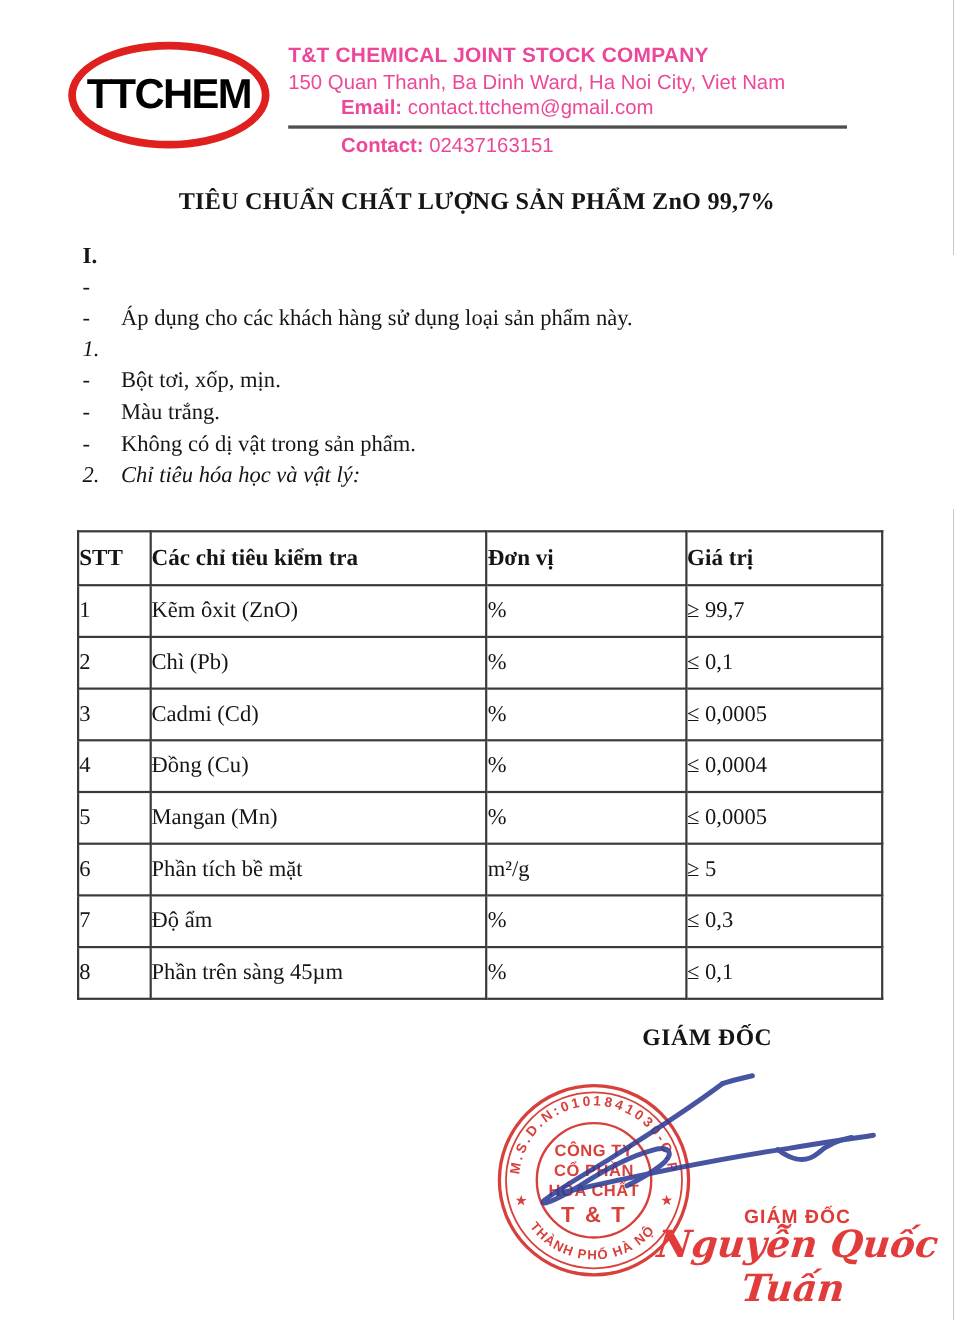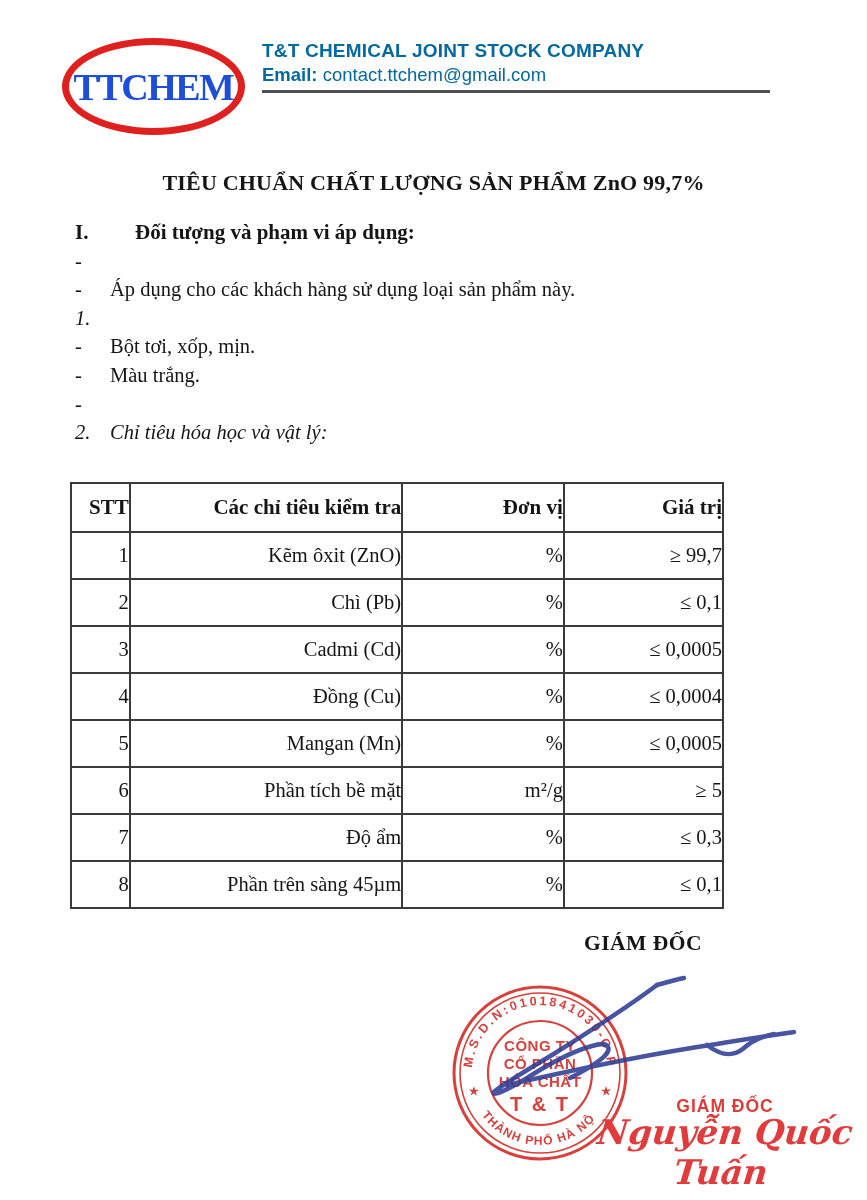--- a/index.html
+++ b/index.html
@@ -10,48 +10,48 @@
     font-family:"Liberation Serif", serif;
   }
 
   
   .header { position:absolute; top:38px; left:62px; display:flex; align-items:flex-start; }
   .logo-oval {
     width:183px; height:97px; border:7px solid #e01f1f; border-radius:50%;
     display:flex; align-items:center; justify-content:center; flex:0 0 auto;
   }
   .logo-text {
-    font-family:Liberation Serif, serif; font-weight:bold;
-    font-size:38px; color:#1d4ed8; letter-spacing:-1.5px;
+    font-family:Liberation Sans, sans-serif; font-weight:bold;
+    font-size:38px; color:#000000; letter-spacing:-1.5px;
   }
   .company { margin-left:17px; margin-top:1px; font-family:"Liberation Sans", sans-serif;
-             font-size:18.5px; line-height:23.5px; color:#0369a1; }
+             font-size:18.5px; line-height:23.5px; color:#ec4899; }
   .company .name { font-weight:bold; font-size:19px; letter-spacing:0.2px; }
-  .company .row b { font-weight:bold; }
+  .company .row b { font-weight:bold;margin-left:48px; }
   .hdr-divider { width:508px; border:0; border-top:3px solid #4f4f4f; margin:4px 0 3px; }
 
   
   .doc-title {
     position:absolute; top:170px; left:0; width:867px; text-align:center;
     font-weight:bold; font-size:22px; letter-spacing:0.2px;
   }
 
   
   .body-list { position:absolute; top:218px; left:75px; width:760px; }
   .doc-line { display:flex; line-height:28.6px; font-size:20.5px; }
   .doc-line .marker { flex:0 0 35px; }
   .doc-line.heading { font-weight:bold; font-size:21px; }
   .doc-line.heading .marker { flex:0 0 60px; }
   .doc-line.italicnum { font-style:italic; }
 
   
   .spec-table {
-    position:absolute; top:482px; left:70px; width:654px;
+    position:absolute; top:482px; left:70px; width:733px;
     border-collapse:collapse; table-layout:fixed;
-    font-size:20.5px; text-align:right;
+    font-size:20.5px; text-align:left;
   }
   .spec-table col.c1 { width:9%; }
   .spec-table col.c2 { width:41.8%; }
   .spec-table col.c3 { width:24.8%; }
   .spec-table col.c4 { width:24.4%; }
   .spec-table th, .spec-table td { border:2px solid #3a3a3a; padding:0; vertical-align:middle; }
   .spec-table th { height:49px; font-weight:bold; font-size:21px; }
   .spec-table td { height:47px; }
 
   
@@ -84,34 +84,38 @@
 <body>
 
 <div class="page">
 
   <div class="header">
     <div class="logo-oval">
       <span class="logo-text">TTCHEM</span>
     </div>
     <div class="company">
       <div class="name">T&amp;T CHEMICAL JOINT STOCK COMPANY</div>
+      <div class="row">150 Quan Thanh, Ba Dinh Ward, Ha Noi City, Viet Nam</div>
       <div class="row">
         <b>Email:</b>
         <span>contact.ttchem@gmail.com</span>
       </div>
       <hr class="hdr-divider">
+      <div class="row">
+        <b>Contact:</b>
+        <span>02437163151</span>
+      </div>
     </div>
   </div>
 
   <div class="doc-title">TIÊU CHUẨN CHẤT LƯỢNG SẢN PHẨM ZnO 99,7%</div>
 
   <div class="body-list">
     <div class="doc-line heading">
       <span class="marker">I.</span>
-      <span>Đối tượng và phạm vi áp dụng:</span>
     </div>
     <div class="doc-line">
       <span class="marker">-</span>
     </div>
     <div class="doc-line">
       <span class="marker">-</span>
       <span>Áp dụng cho các khách hàng sử dụng loại sản phẩm này.</span>
     </div>
     <div class="doc-line italicnum">
       <span class="marker">1.</span>
@@ -119,20 +123,21 @@
     <div class="doc-line">
       <span class="marker">-</span>
       <span>Bột tơi, xốp, mịn.</span>
     </div>
     <div class="doc-line">
       <span class="marker">-</span>
       <span>Màu trắng.</span>
     </div>
     <div class="doc-line">
       <span class="marker">-</span>
+      <span>Không có dị vật trong sản phẩm.</span>
     </div>
     <div class="doc-line italicnum">
       <span class="marker">2.</span>
       <span>Chỉ tiêu hóa học và vật lý:</span>
     </div>
   </div>
 
   <table class="spec-table">
     <colgroup>
         <col class="c1">

